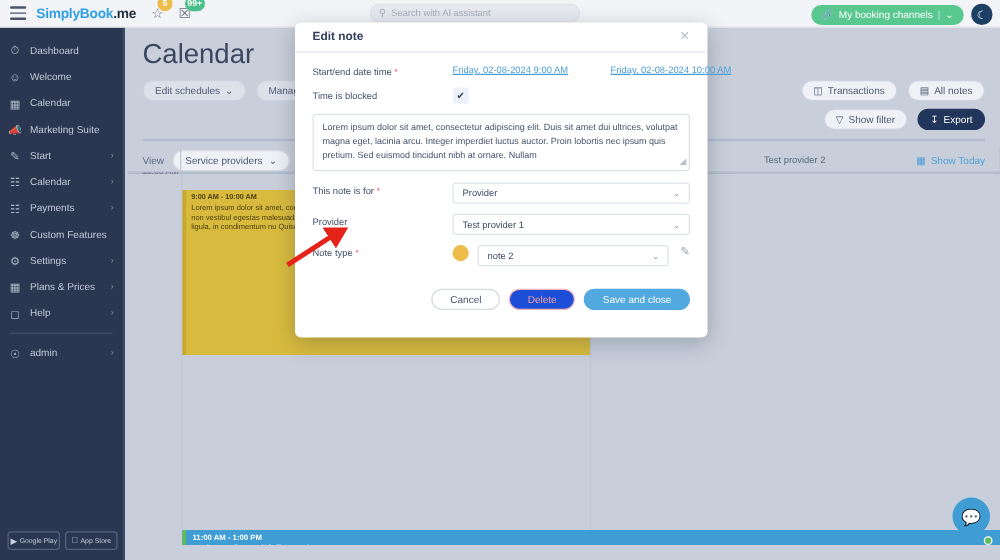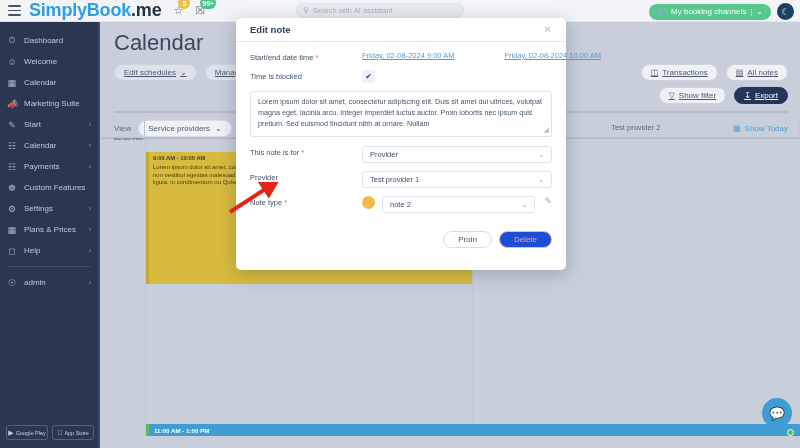--- a/index.html
+++ b/index.html
@@ -13,21 +13,21 @@
 
   
   .topbar {
     position: absolute; top: 0; left: 0; width: 800px; height: 22px;
     background: #f3f4f7; display: flex; align-items: center;
     border-bottom: 1px solid #e2e5ea; z-index: 5;
   }
   .burger { margin-left: 8px; width: 13px; height: 11px; display: flex;
     flex-direction: column; justify-content: space-between; cursor: pointer; }
   .burger i { display: block; height: 1.6px; background: #4a5568; border-radius: 1px; }
-  .brand { margin-left: 8px; font-size: 18px; font-weight: bold; color: #3a4a63; letter-spacing: -.2px; }
+  .brand { margin-left: 8px; font-size: 11px; font-weight: bold; color: #3a4a63; letter-spacing: -.2px; }
   .brand .s { color: #2f9fe3; }
   .brand .me { color: #26313f; }
   .bell { position: relative; margin-left: 12px; font-size: 11px; color: #6b7280; }
   .badge {
     position: absolute; top: -7px; left: 5px; min-width: 12px; height: 12px;
     border-radius: 6px; font-size: 7px; color: #fff; display: flex;
     align-items: center; justify-content: center; padding: 0 2px; font-weight: bold;
   }
   .badge.y { background: #edbc4a; }
   .badge.g { background: #4cc08a; }
@@ -71,21 +71,21 @@
   }
   .store .g { font-size: 7px; }
 
   
   .main { position: absolute; top: 22px; left: 102px; width: 698px; height: 426px; background: #c8cfdb; }
   .pagetitle { font-size: 22px; color: #39465e; padding: 8px 0 0 12px; font-weight: 400; }
   .toolrow { display: flex; align-items: center; padding: 8px 12px 0 12px; gap: 8px; }
   .pill {
     background: #dde2ea; border: 1px solid #ccd3de; border-radius: 10px; height: 17px;
     display: inline-flex; align-items: center; padding: 0 9px; font-size: 8px;
-    color: #4d5a73; gap: 4px; cursor: pointer; white-space: nowrap; text-decoration: underline;
+    color: #4d5a73; gap: 4px; cursor: pointer; white-space: nowrap;
   }
   .pill.light { background: #eef1f5; }
   .spacer { flex: 1; }
   .pill.dark { background: #22355a; color: #fff; border-color: #22355a; }
   .hr { height: 2px; background: #b3bdcd; margin: 7px 12px 0 12px; }
   .viewrow { display: flex; align-items: center; padding: 7px 12px 0 12px; gap: 7px; }
   .viewlbl { font-size: 8px; color: #5c6880; }
   .selpill {
     background: #eef1f5; border: 1px solid #d6dbe4; border-radius: 10px; height: 17px;
     display: inline-flex; align-items: center; padding: 0 9px; font-size: 8px; color: #4d5a73; gap: 5px;
@@ -146,21 +146,21 @@
   .mhead {
     height: 24px; display: flex; align-items: center; padding: 0 14px;
     border-bottom: 1px solid #e3e8ef;
   }
   .mtitle { font-size: 9.5px; font-weight: bold; color: #31405c; }
   .mclose { margin-left: auto; color: #b9c0cc; font-size: 10px; cursor: pointer; line-height: 1; }
   .mbody { padding: 9px 14px 0 14px; }
   .frow { display: flex; align-items: flex-start; margin-bottom: 8px; }
   .flbl { width: 112px; flex: none; font-size: 7.5px; color: #41506b; padding-top: 2px; }
   .req { color: #e8646e; font-size: 7.5px; }
-  .fval { flex: 1; display: flex; gap: 50px; }
+  .fval { flex: 1; display: flex; gap: 34px; }
   .dtlink { font-size: 7.5px; color: #4c9fd6; text-decoration: underline; cursor: pointer; white-space: nowrap; }
   .chk {
     width: 13px; height: 13px; background: #eef3fb; border-radius: 2px;
     display: flex; align-items: center; justify-content: center;
     color: #2f445f; font-size: 8px; cursor: pointer;
   }
   .notelbl { font-size: 7.5px; color: #41506b; margin-bottom: 4px; }
   .textarea {
     width: 302px; height: 46px; border: 1px solid #dde3ec; border-radius: 3px;
     padding: 5px 7px; font-size: 7.2px; color: #46536b; line-height: 1.5;
@@ -440,22 +440,23 @@
           <div class="swatch" style="background:#edbc4a"></div>
           <div class="sel">
             <span>note 2</span>
             <span class="cv">⌄</span>
           </div>
           <span class="pencil">✎</span>
         </div>
       </div>
 
       <div class="btnrow">
-        <div class="btn cancel">Proin</div>
+        <div class="btn cancel">Cancel</div>
         <div class="btn delete">Delete</div>
+        <div class="btn save">Save and close</div>
       </div>
     </div>
 
     <svg class="arrow" width="60" height="34">
       <defs>
         <marker id="ah" markerWidth="5" markerHeight="5" refX="2" refY="2.5" orient="auto">
           <path d="M0,0 L5,2.5 L0,5 z" fill="#e52319"></path>
         </marker>
       </defs>
       <line x1="2" y1="30" x2="42" y2="4" stroke="#e52319" stroke-width="4" marker-end="url(#ah)"></line>

